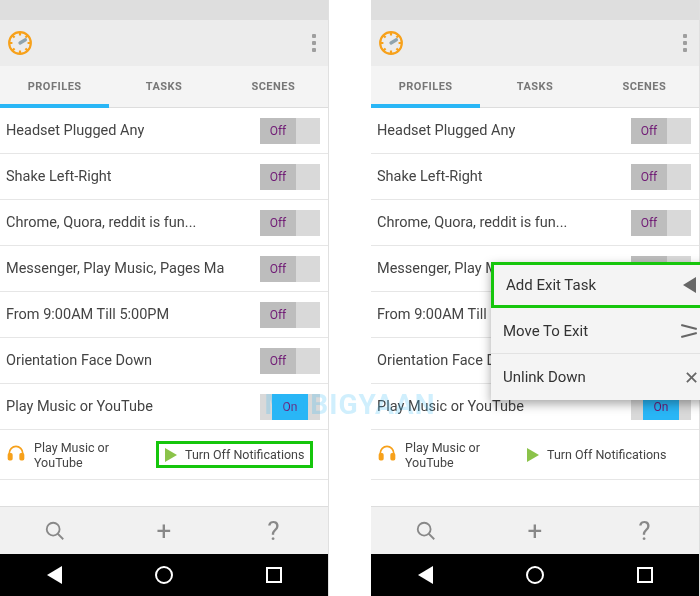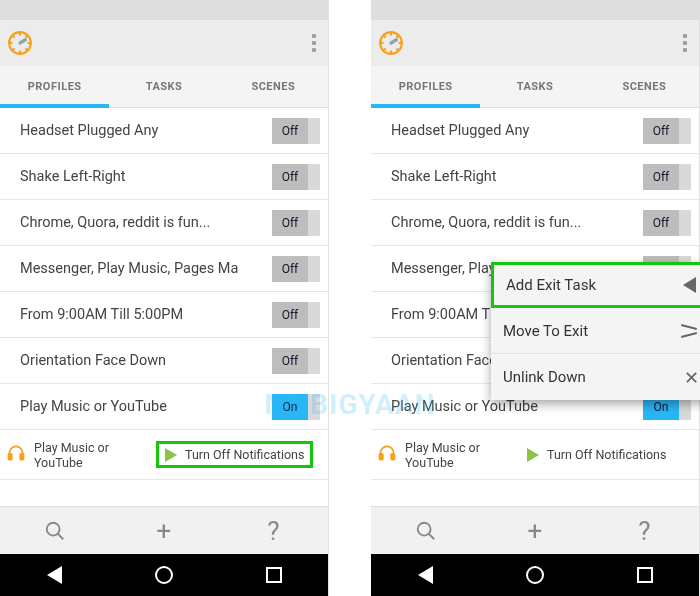--- a/index.html
+++ b/index.html
@@ -9,23 +9,23 @@
   .pane:last-child { border-right: none; }
   .status { height: 20px; background: #dedede; }
   .appbar { height: 46px; background: #ececec; display: flex; align-items: center; justify-content: space-between; padding: 0 6px; }
   .logo { width: 28px; height: 28px; display: flex; align-items: center; justify-content: center; }
   .dots { display: flex; flex-direction: column; gap: 3px; padding-right: 6px; }
   .dots span { width: 4px; height: 4px; background: #9e9e9e; border-radius: 1px; }
   .tabs { display: flex; height: 42px; background: #f4f4f4; border-bottom: 1px solid #ddd; }
   .tab { flex: 1; display: flex; align-items: center; justify-content: center; font-size: 11px; font-weight: 700; color: #777; letter-spacing: .5px; position: relative; }
   .tab.active::after { content: ""; position: absolute; left: 0; right: 0; bottom: -1px; height: 4px; background: #29b6f6; }
   .list { flex: 1; overflow: hidden; background: #fff; }
-  .row { height: 46px; display: flex; align-items: center; justify-content: space-between; padding: 0 8px 0 20px; border-bottom: 1px solid #e6e6e6; }
+  .row { height: 46px; display: flex; align-items: center; justify-content: space-between; padding: 0 8px 0 6px; border-bottom: 1px solid #e6e6e6; }
   .row .name { font-size: 14.5px; color: #444; white-space: nowrap; overflow: hidden; text-overflow: ellipsis; max-width: 240px; }
-  .toggle { width: 48px; height: 26px; background: #d9d9d9; position: relative; font-size: 12px; color: #0f172a; }
+  .toggle { width: 60px; height: 26px; background: #d9d9d9; position: relative; font-size: 12px; color: #701a75; }
   .toggle .knob { position: absolute; top: 0; width: 36px; height: 26px; display: flex; align-items: center; justify-content: center; background: #bdbdbd; }
   .toggle.off .knob { left: 0; }
   .toggle.on { }
   .toggle.on .knob { right: 12px; background: #29b6f6; }
   .subrow { height: 50px; display: flex; align-items: center; padding: 0 6px; border-bottom: 1px solid #e6e6e6; gap: 10px; }
   .subcell { display: flex; align-items: center; gap: 8px; }
   .subcell.left { width: 140px; }
   .subcell .txt { font-size: 12.5px; color: #444; line-height: 1.2; }
   .headphones { color: #f7a11b; }
   .arrow-right { width: 0; height: 0; border-top: 7px solid transparent; border-bottom: 7px solid transparent; border-left: 12px solid #8bc34a; }

